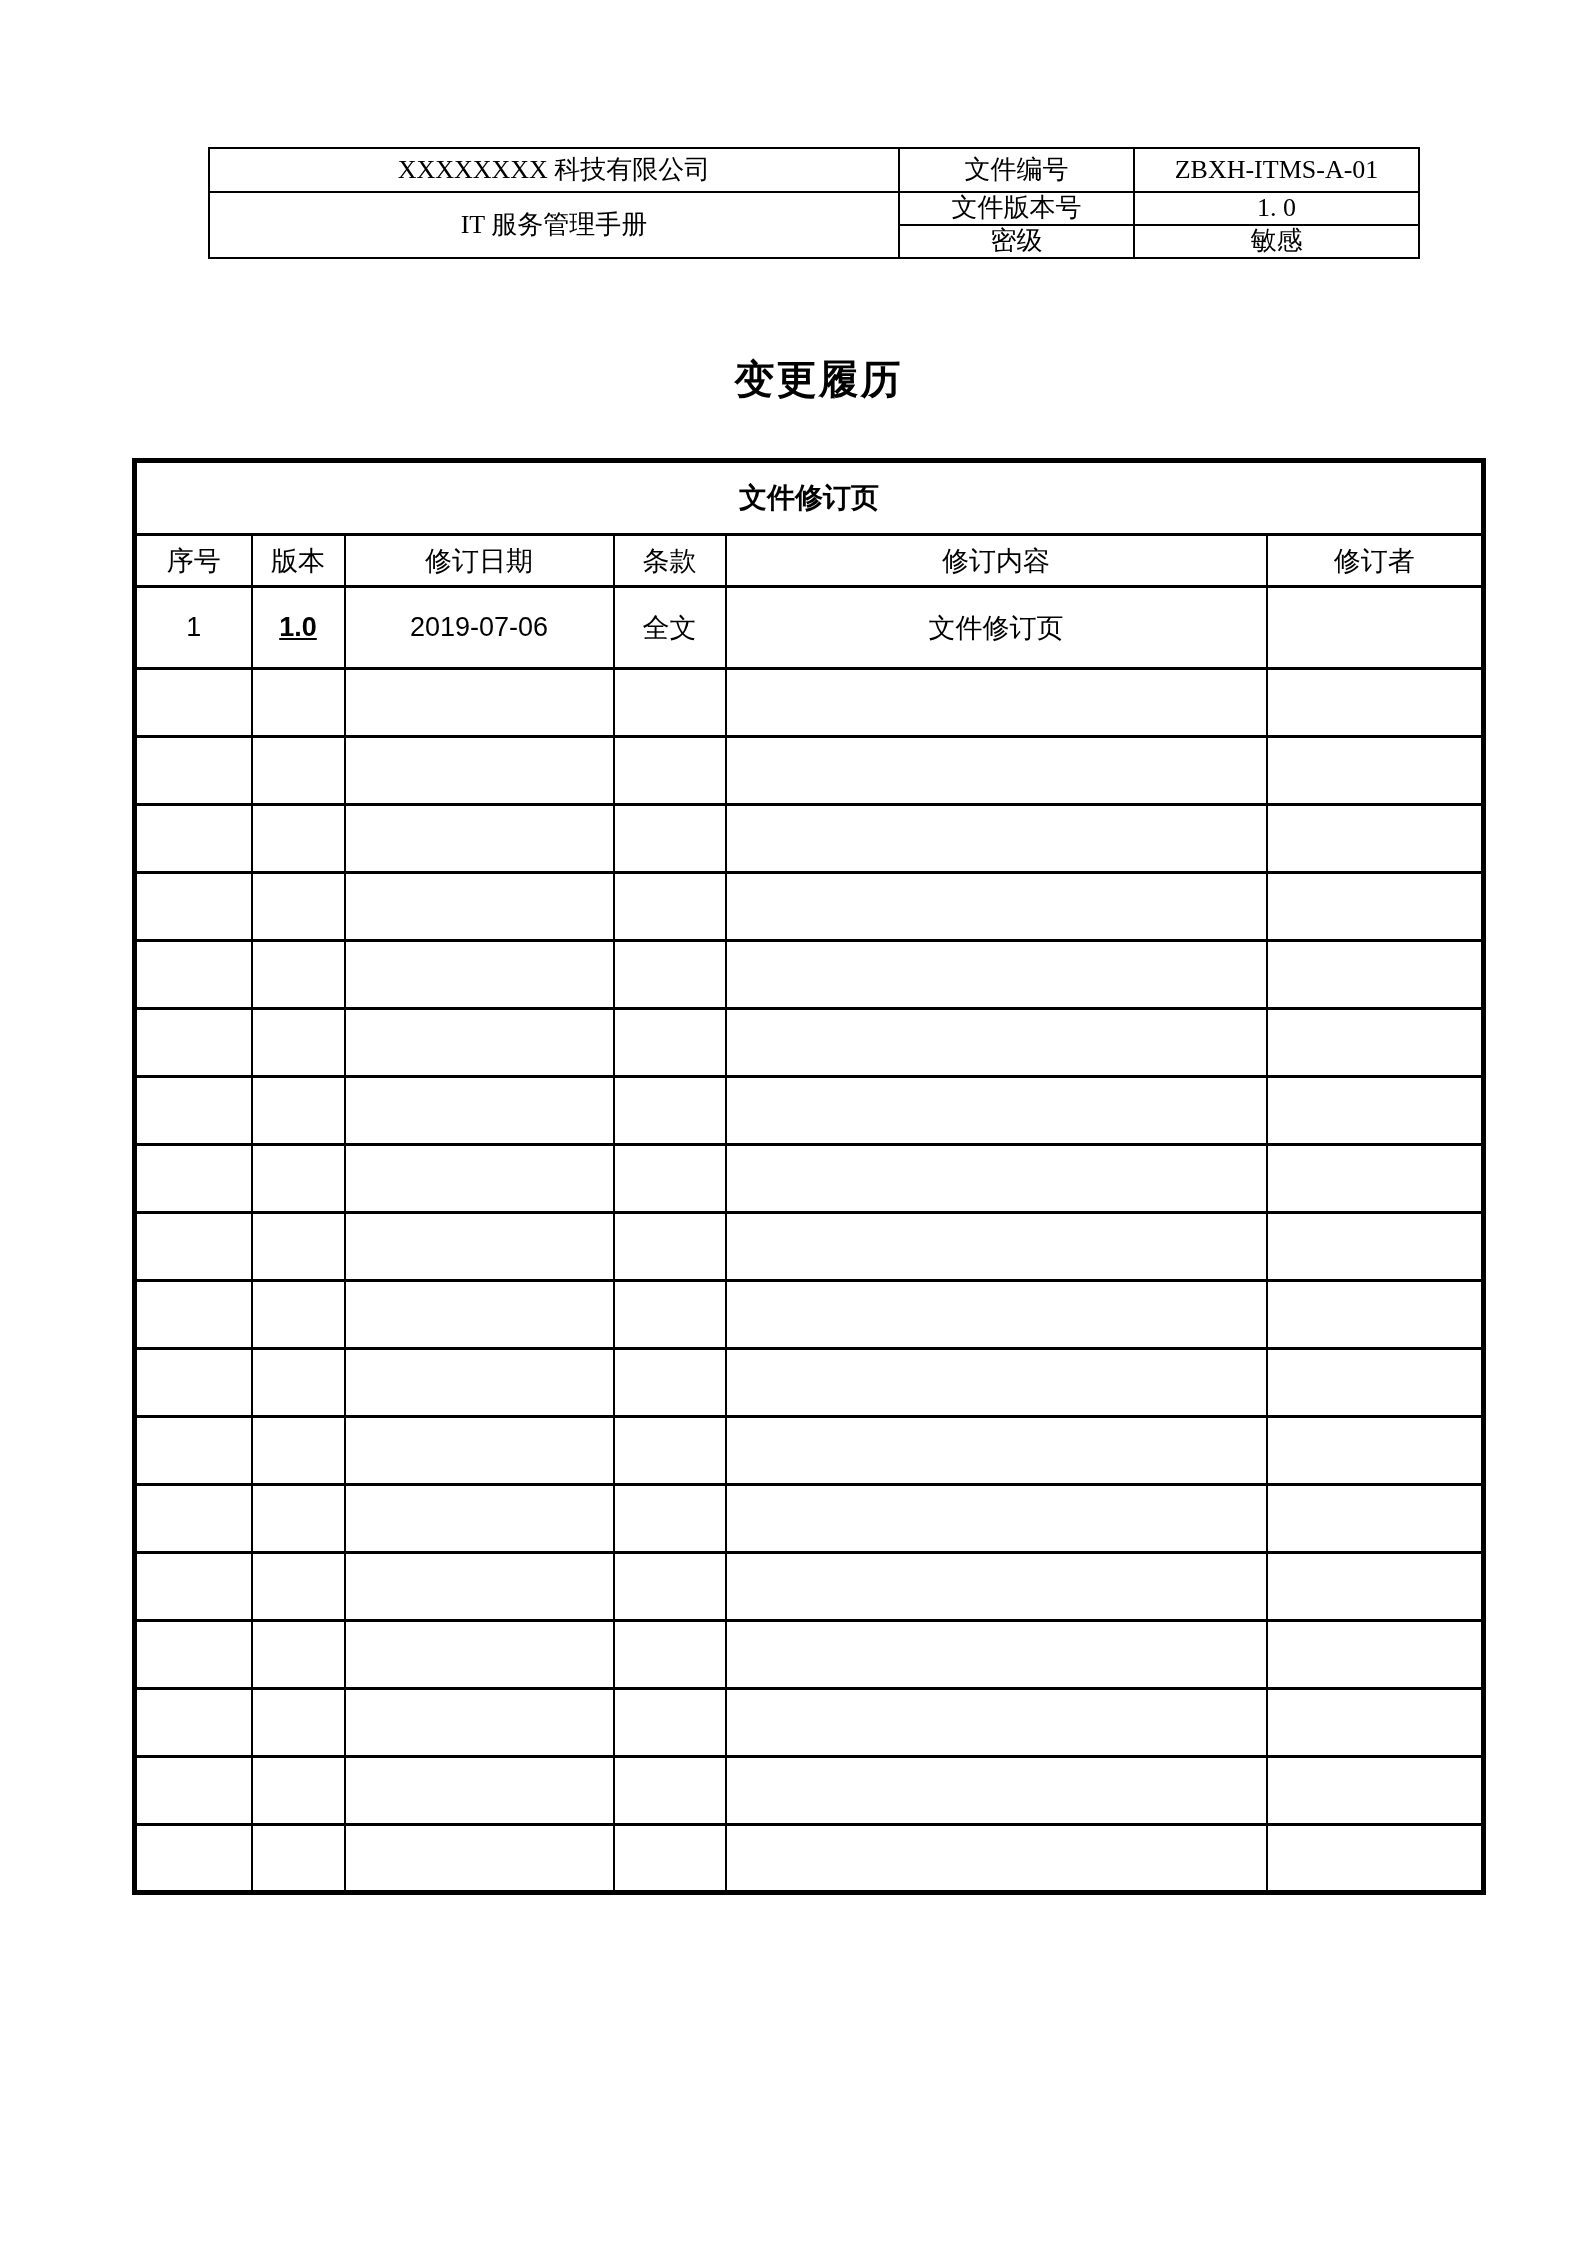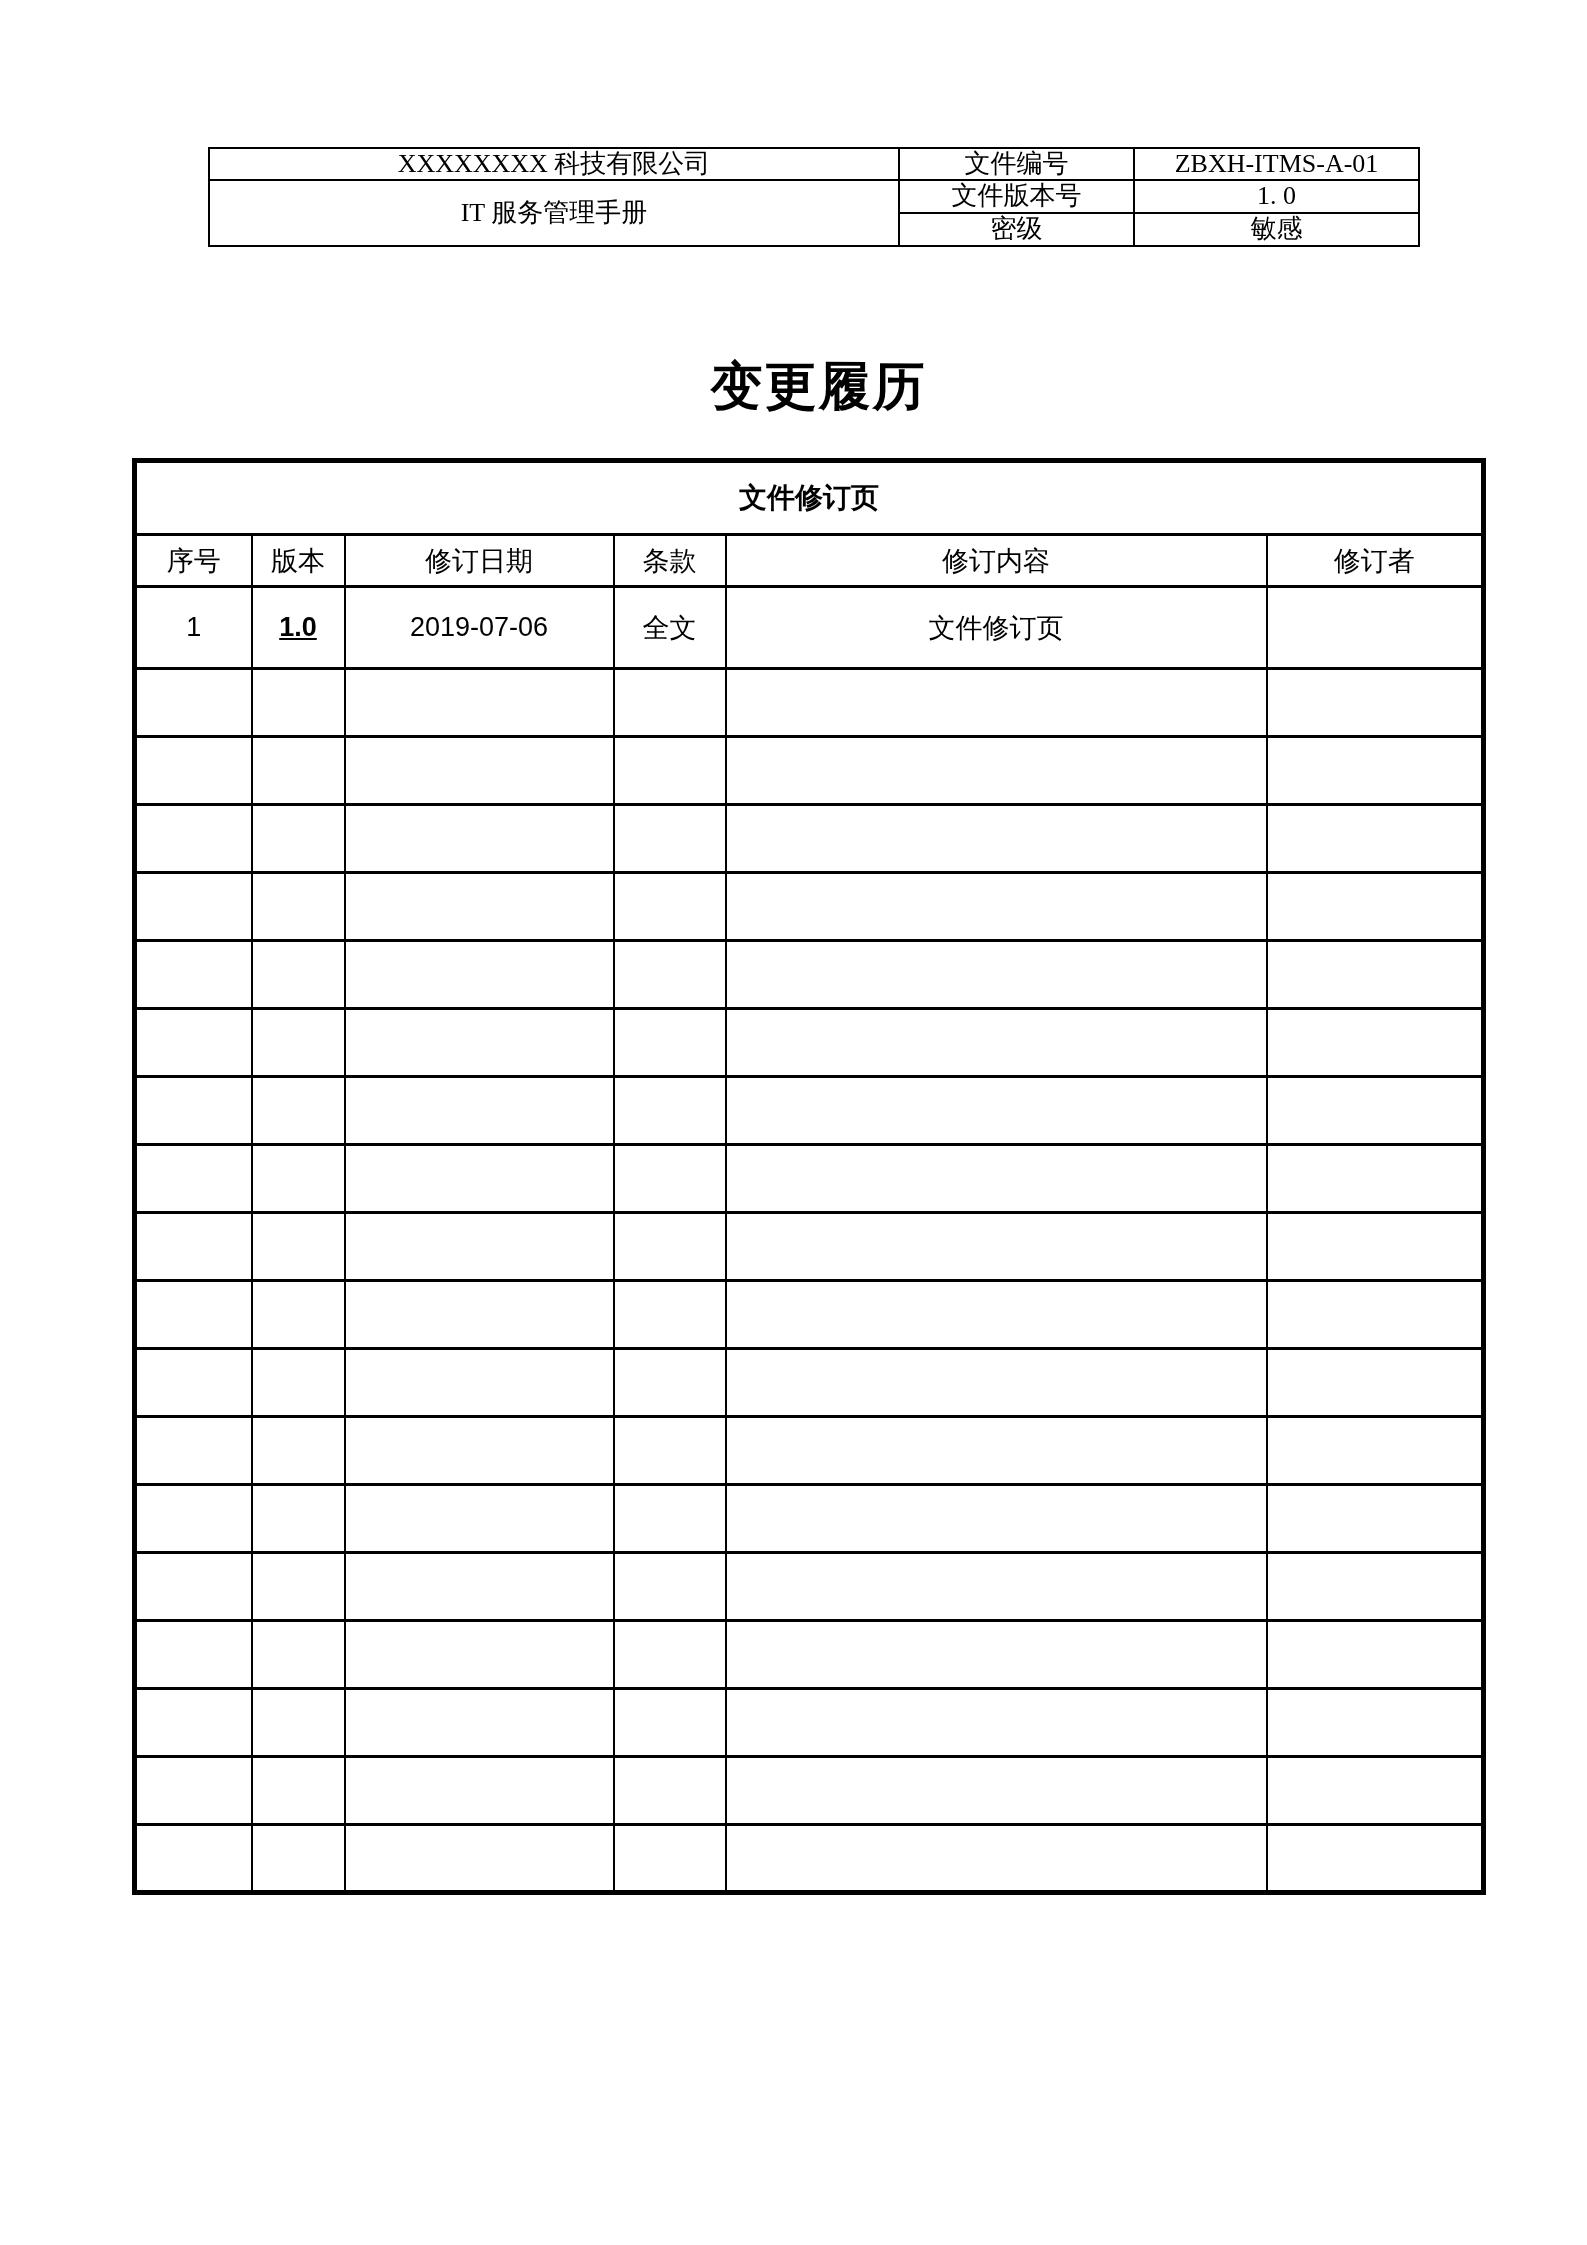--- a/index.html
+++ b/index.html
@@ -23,34 +23,34 @@
   }
   .header-table td {
     border: 2px solid #000000;
     text-align: center;
     vertical-align: middle;
     font-size: 26px;
     line-height: 1.1;
     overflow: hidden;
     white-space: nowrap;
   }
-  .header-table .r1 { height: 32px; }
+  .header-table .r1 { height: 44px; }
   .header-table .r2 { height: 33px; }
   .header-table .r3 { height: 33px; }
 
   
   .page-title {
     position: absolute;
     left: 144px;
     top: 352px;
     width: 1349px;
     text-align: center;
     font-family: "Liberation Sans", "DejaVu Sans", sans-serif;
     font-weight: 700;
-    font-size: 52px;
+    font-size: 40px;
     letter-spacing: 2px;
   }
 
   
   .revision-table {
     position: absolute;
     left: 132px;
     top: 458px;
     width: 1349px;
     border-collapse: collapse;

